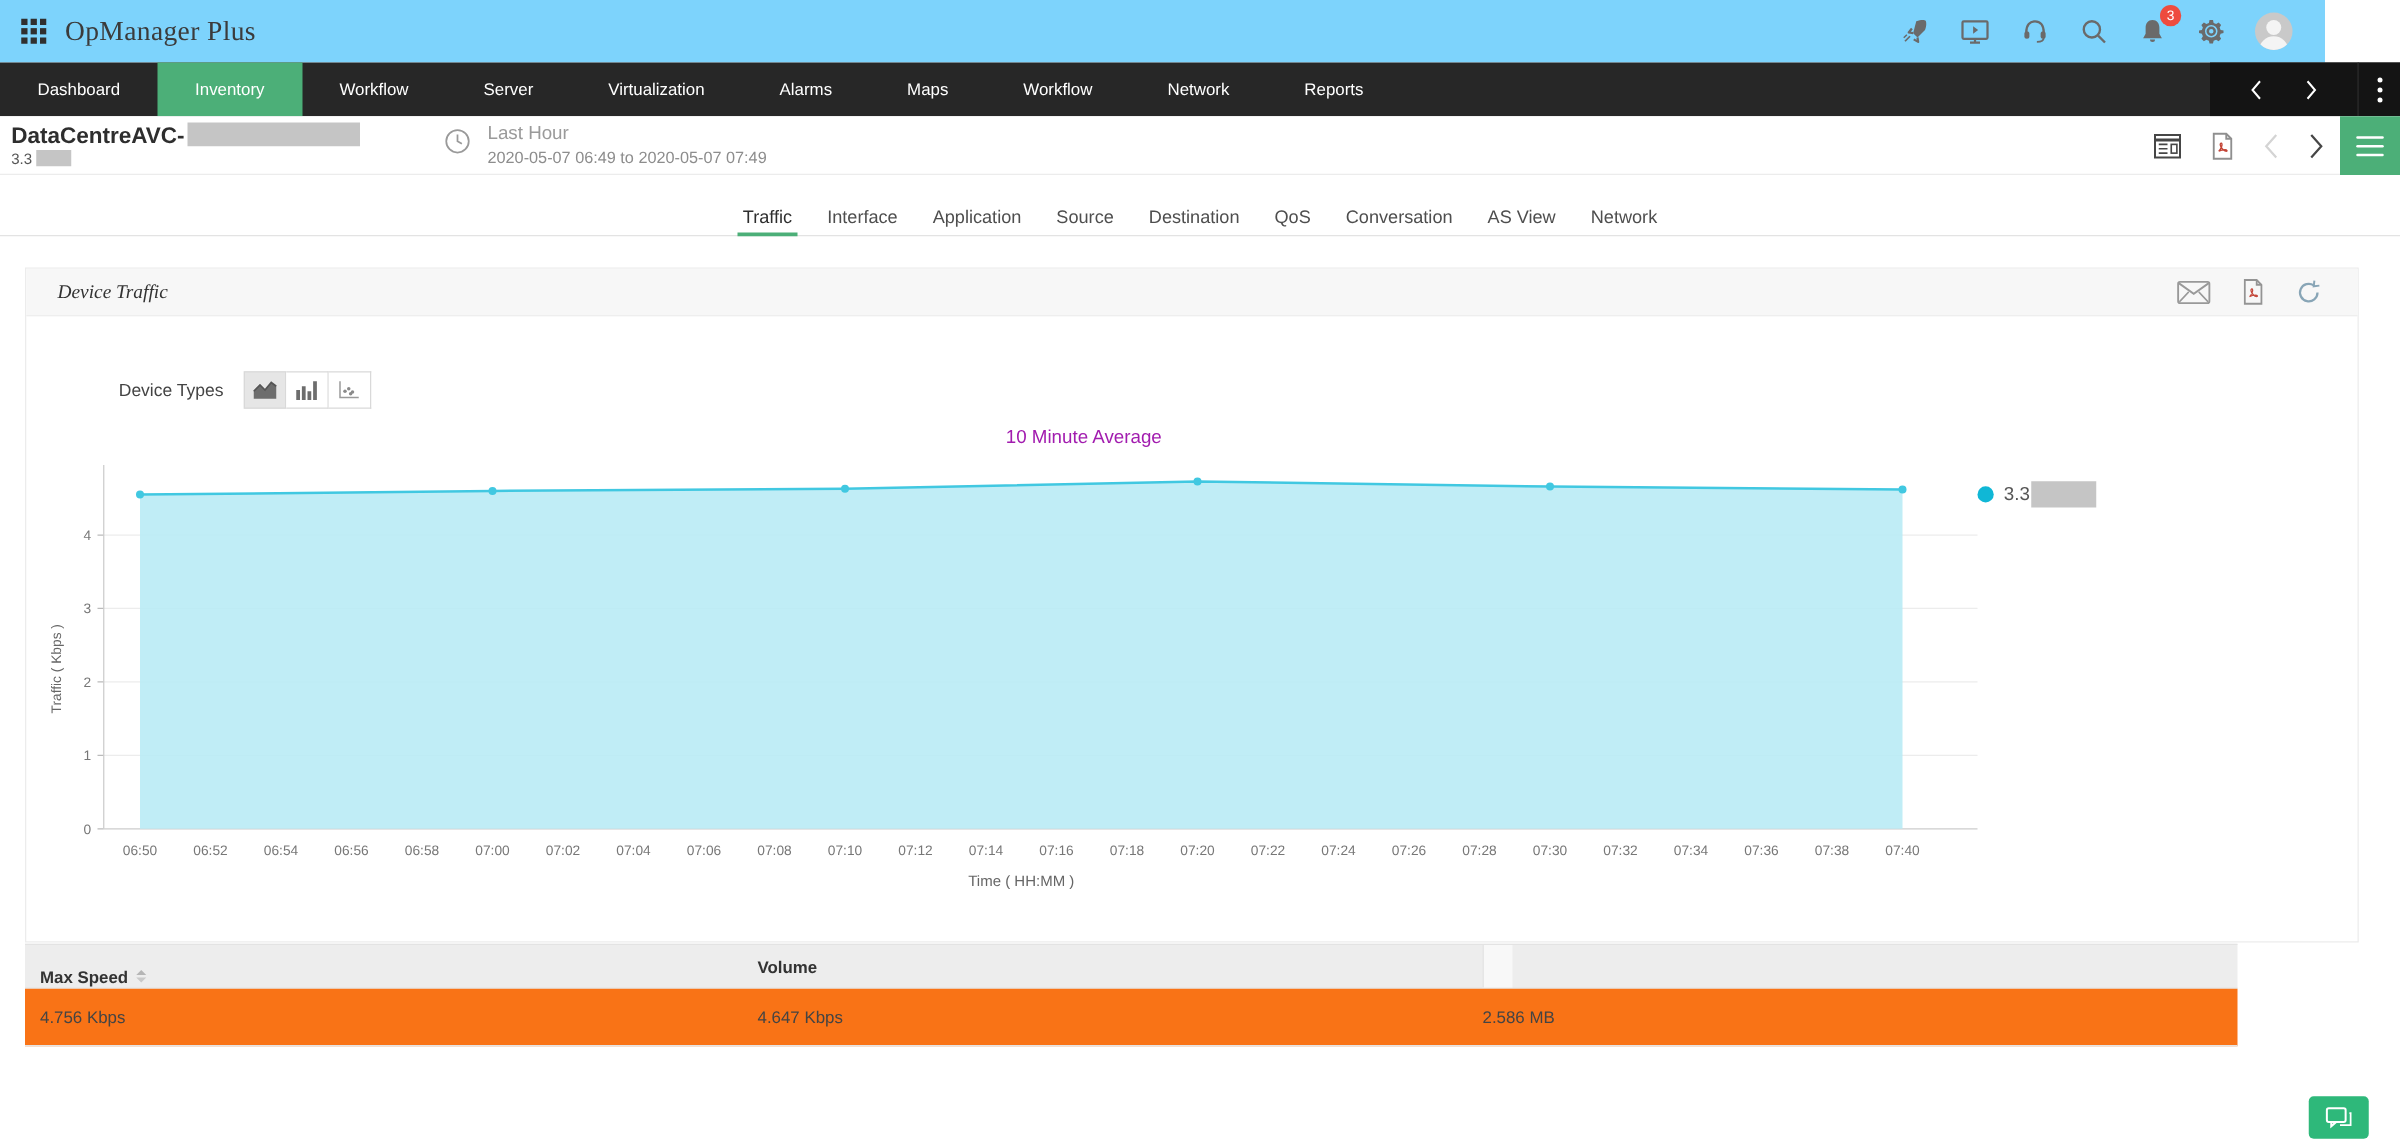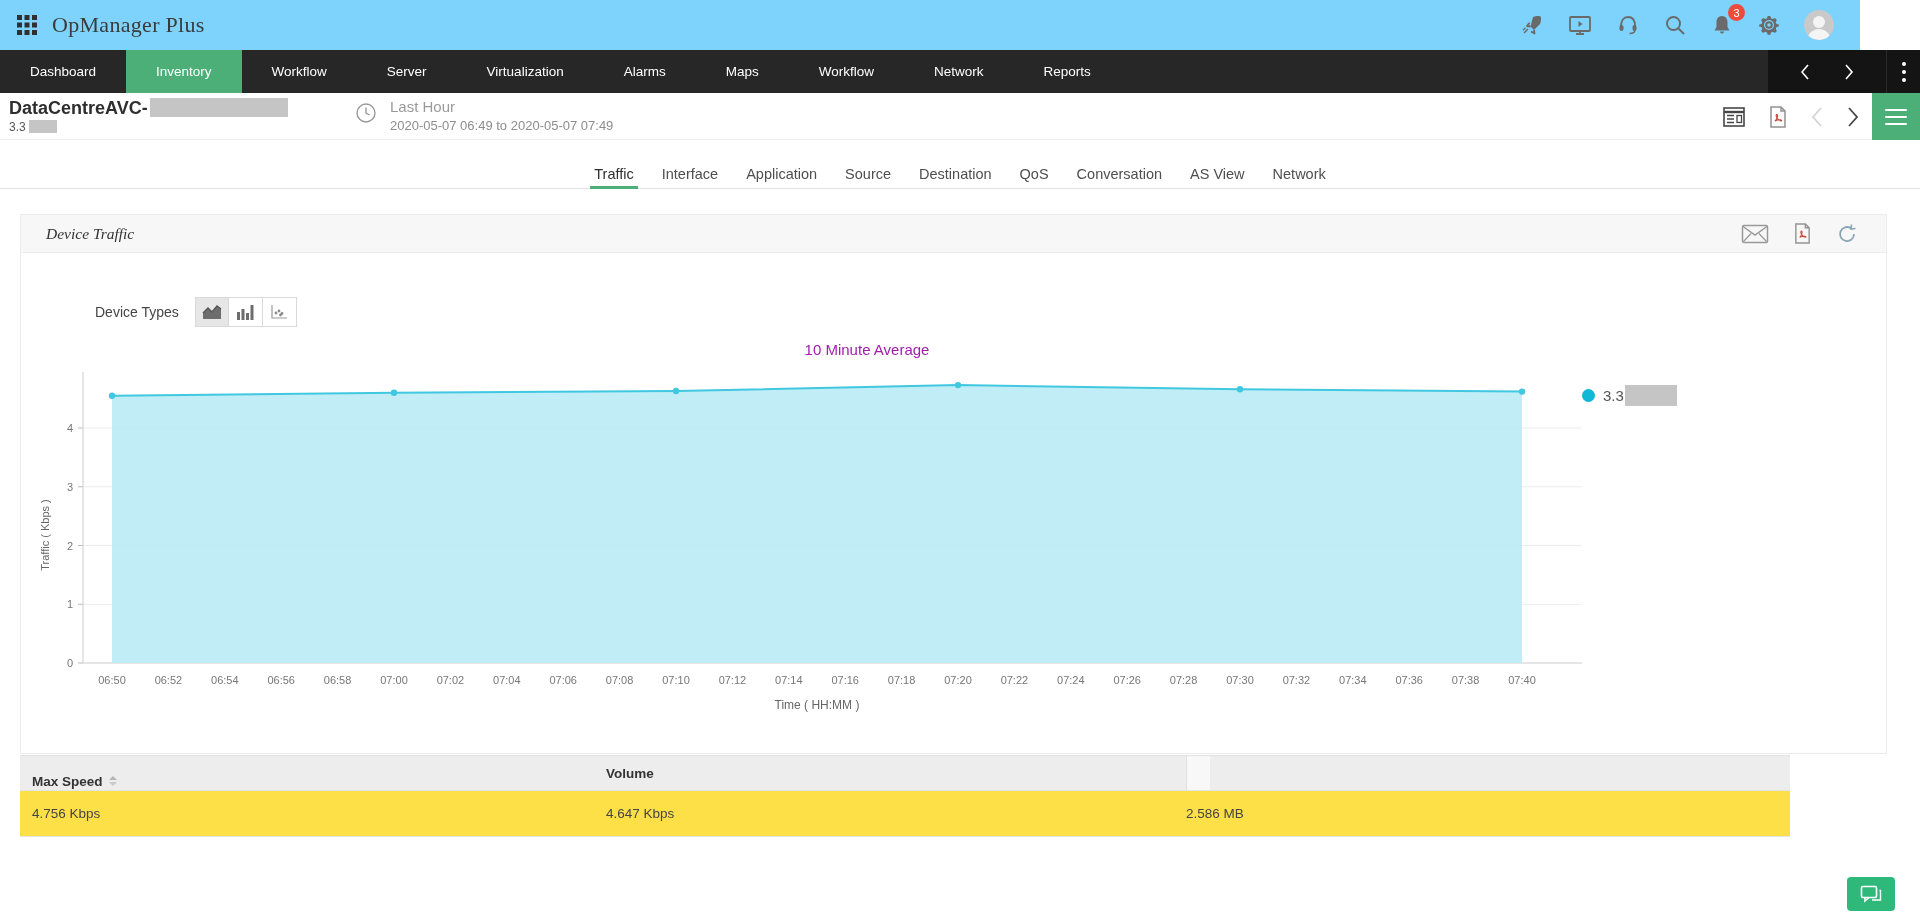--- a/index.html
+++ b/index.html
@@ -77,21 +77,21 @@
   .thead { display:flex; height:36px; background:#ededed; border:1px solid #e3e3e3; border-width:1px 0; align-items:center; }
   .th { font-size:13.5px; font-weight:bold; color:#333; display:flex; align-items:center; }
   .th:nth-child(1){ width:586px; padding-left:12px;margin-top:16px; }
   .th:nth-child(2){ width:580px; }
   .th:nth-child(3){ flex:1; }
   .th-stub { width:24px; height:100%; background:#f8f8f8; border-left:1px solid #e0e0e0; }
   .sort { display:flex; flex-direction:column; margin-left:6px; line-height:0; }
   .sort i { width:0; height:0; border-left:4px solid transparent; border-right:4px solid transparent; margin:1px 0; }
   .sort .up { border-bottom:4px solid #b5b5b5; }
   .sort .down { border-top:4px solid #c9c9c9; }
-  .trow { display:flex; height:46px; align-items:center; border-bottom:1px solid #e4e4e4; background:#fde047; }
+  .trow { display:flex; height:46px; align-items:center; border-bottom:1px solid #e4e4e4; background:#f97316; }
   .td { font-size:13.5px; color:#444; }
   .td:nth-child(1){ width:586px; padding-left:12px; }
   .td:nth-child(2){ width:580px; }
   .td:nth-child(3){ flex:1; }
 
   
   .chat-btn { position:absolute; right:25px; bottom:2px; width:48px; height:34px; background:#2eb87a; border-radius:4px; display:flex; align-items:center; justify-content:center; cursor:pointer; }
 </style>
 </head>
 <body>

